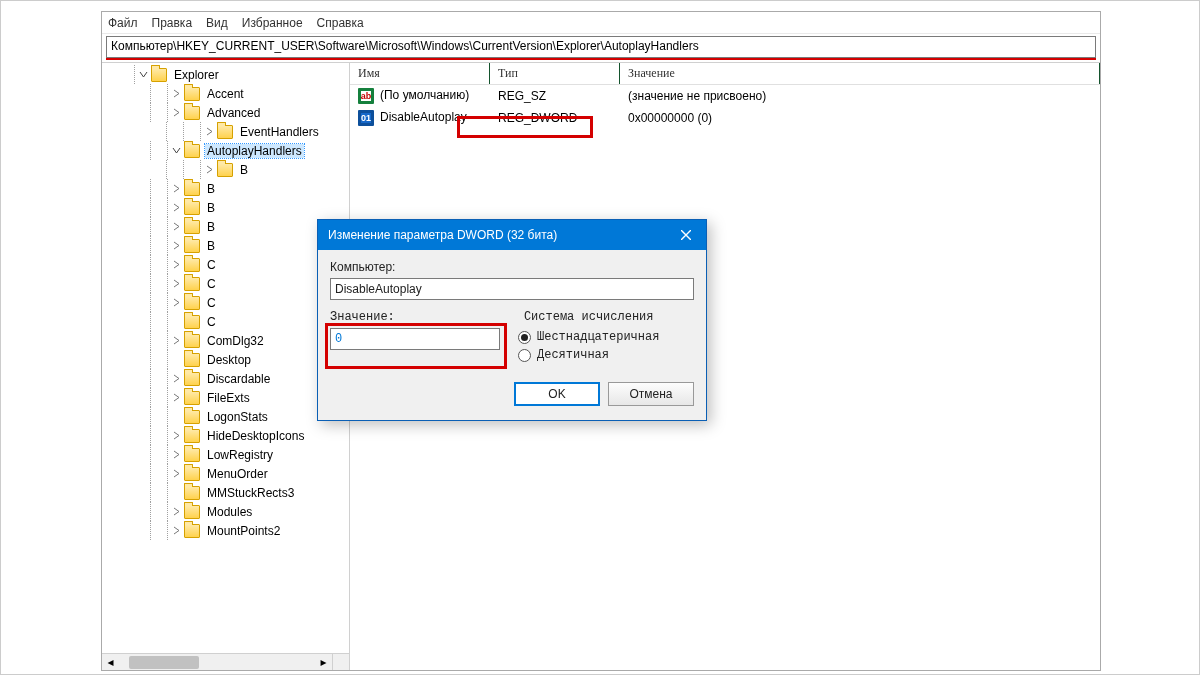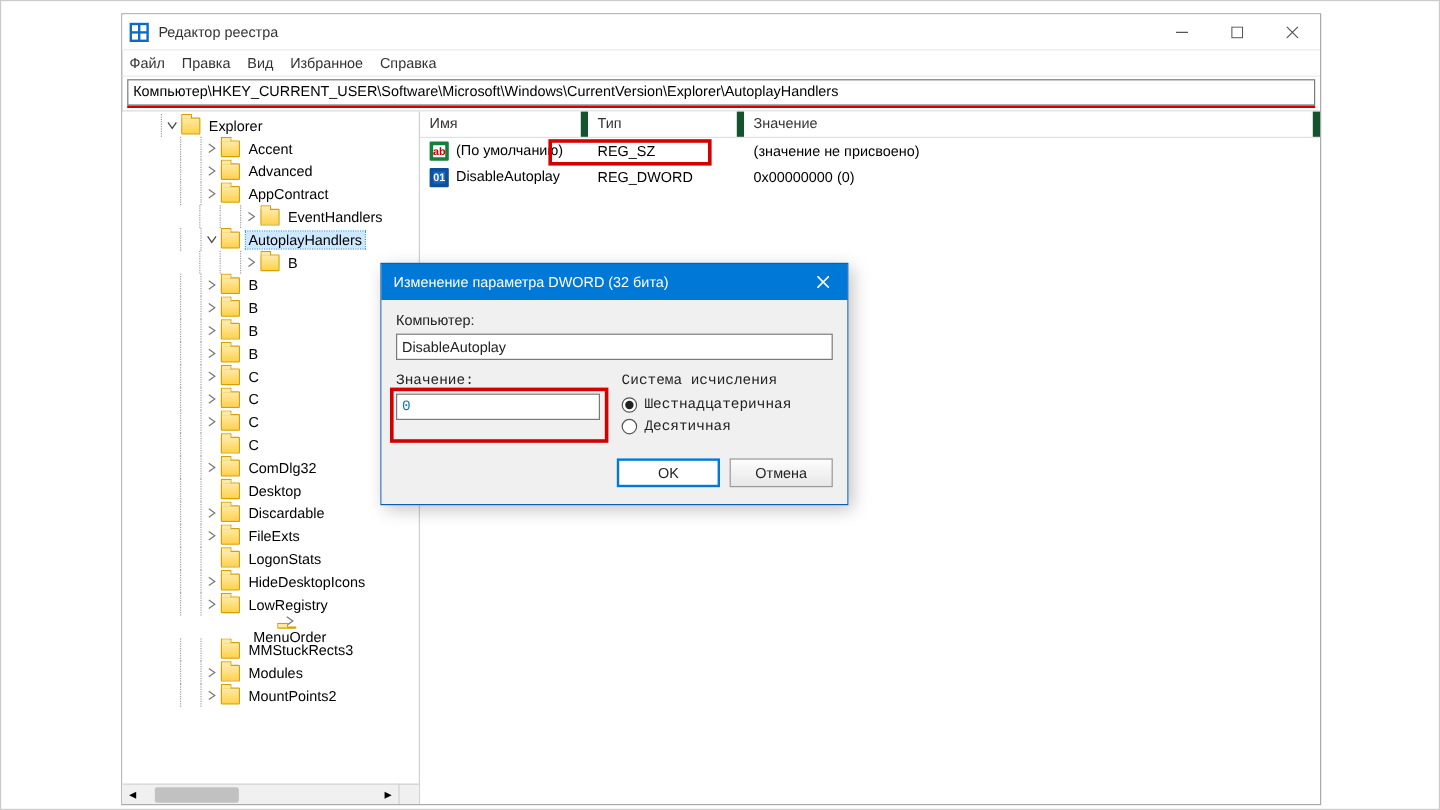--- a/index.html
+++ b/index.html
@@ -150,23 +150,24 @@
     flex-direction:column;
     background:#fff;
   }
   .list-header {
     display:flex;
     height:22px;
     background:#fff;
     border-bottom:1px solid #e0e0e0;
   }
   .list-header .col {
-    border-right:6px solid #14532d;
+    border-right:1px solid #14532d;
     padding:3px 8px;
     color:#333;
+    font-family:Liberation Serif, serif;
   }
   .col-name { width:140px; }
   .col-type { width:130px; }
   .col-value { flex:1; }
   .list-row {
     display:flex;
     align-items:center;
     height:22px;
   }
   .list-row .cell { padding:0 8px; }
@@ -220,21 +221,21 @@
     border:1px solid #7a7a7a;
     background:#fff;
     padding:2px 4px;
     font-family:inherit; font-size:12px;
   }
   .textbox[readonly]{ background:#fff; color:#222; }
   .row2 {
     display:flex; gap:18px; margin-top:10px;font-family:Liberation Mono, monospace;
   }
   .row2 .left { width:170px; }
-  .grp-title { margin-bottom:6px; color:#222; }
+  .grp-title { margin-bottom:6px; color:#222;text-align:center; }
   .radio-row { display:flex; align-items:center; gap:6px; margin:4px 0; color:#222;}
   .radio {
     width:13px; height:13px; border-radius:50%;
     border:1px solid #555; background:#fff;
     display:inline-flex; align-items:center; justify-content:center;
   }
   .radio.checked::after{
     content:""; width:7px; height:7px; border-radius:50%;
     background:#222;
   }
@@ -254,42 +255,20 @@
   .value-input-wrap input {
     color:#0078d7;
   }
   svg { display:block; }
 </style>
 </head>
 <body>
 
 <div class="outer">
 
-  <div class="titlebar">
-    <span class="icon-regedit"></span>
-    <span class="title">Редактор реестра</span>
-    <span class="spacer"></span>
-    <div class="win-btns">
-      <div class="win-btn">
-        <svg width="10" height="10">
-            <path d="M0 5 H10" stroke="#555" stroke-width="1"></path>
-          </svg>
-      </div>
-      <div class="win-btn">
-        <svg width="10" height="10">
-            <rect x="0.5" y="0.5" width="9" height="9" fill="none" stroke="#555"></rect>
-          </svg>
-      </div>
-      <div class="win-btn">
-        <svg width="10" height="10">
-            <path d="M0 0 L10 10 M10 0 L0 10" stroke="#555" stroke-width="1"></path>
-          </svg>
-      </div>
-    </div>
-  </div>
 
   <div class="menubar">
     <span>Файл</span>
     <span>Правка</span>
     <span>Вид</span>
     <span>Избранное</span>
     <span>Справка</span>
   </div>
 
   <div class="addressbar">Компьютер\HKEY_CURRENT_USER\Software\Microsoft\Windows\CurrentVersion\Explorer\AutoplayHandlers</div>
@@ -324,31 +303,20 @@
             <span class="dots" style="margin-left: 16px;"></span>
             <span class="dots" style="margin-left: 16px;"></span>
             <span class="expander">
               <svg width="9" height="9">
                 <path d="M2 1 L7 4.5 L2 8" fill="none" stroke="#777"></path>
               </svg>
             </span>
             <span class="folder"></span>
             <span class="label">Advanced</span>
           </div>
-          <div class="tree-row" style="padding-left: 32px;">
-            <span class="dots" style="margin-left: 16px;"></span>
-            <span class="dots" style="margin-left: 16px;"></span>
-            <span class="expander">
-              <svg width="9" height="9">
-                <path d="M2 1 L7 4.5 L2 8" fill="none" stroke="#777"></path>
-              </svg>
-            </span>
-            <span class="folder"></span>
-            <span class="label">AppContract</span>
-          </div>
           <div class="tree-row" style="padding-left: 48px;">
             <span class="dots" style="margin-left: 16px;"></span>
             <span class="dots" style="margin-left: 16px;"></span>
             <span class="dots" style="margin-left: 16px;"></span>
             <span class="expander">
               <svg width="9" height="9">
                 <path d="M2 1 L7 4.5 L2 8" fill="none" stroke="#777"></path>
               </svg>
             </span>
             <span class="folder"></span>
@@ -523,21 +491,21 @@
             <span class="dots" style="margin-left: 16px;"></span>
             <span class="dots" style="margin-left: 16px;"></span>
             <span class="expander">
               <svg width="9" height="9">
                 <path d="M2 1 L7 4.5 L2 8" fill="none" stroke="#777"></path>
               </svg>
             </span>
             <span class="folder"></span>
             <span class="label">LowRegistry</span>
           </div>
-          <div class="tree-row" style="padding-left: 32px; flex-direction: column;">
+          <div class="tree-row" style="padding-left: 32px;">
             <span class="dots" style="margin-left: 16px;"></span>
             <span class="dots" style="margin-left: 16px;"></span>
             <span class="expander">
               <svg width="9" height="9">
                 <path d="M2 1 L7 4.5 L2 8" fill="none" stroke="#777"></path>
               </svg>
             </span>
             <span class="folder"></span>
             <span class="label">MenuOrder</span>
           </div>

